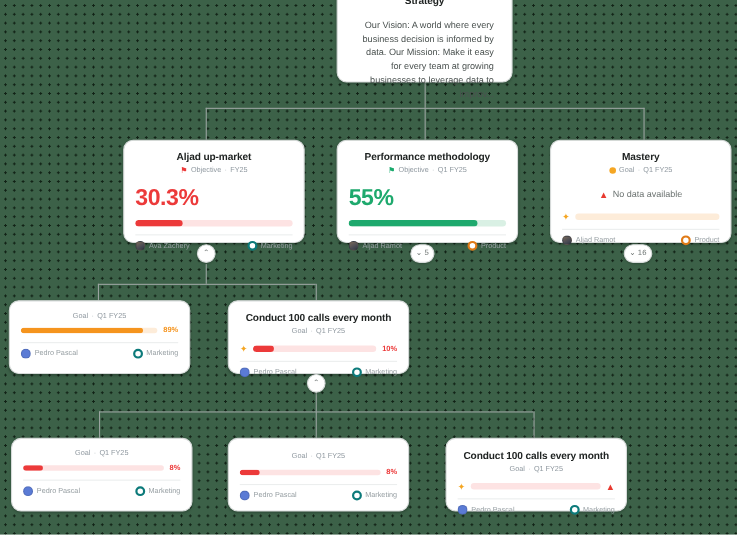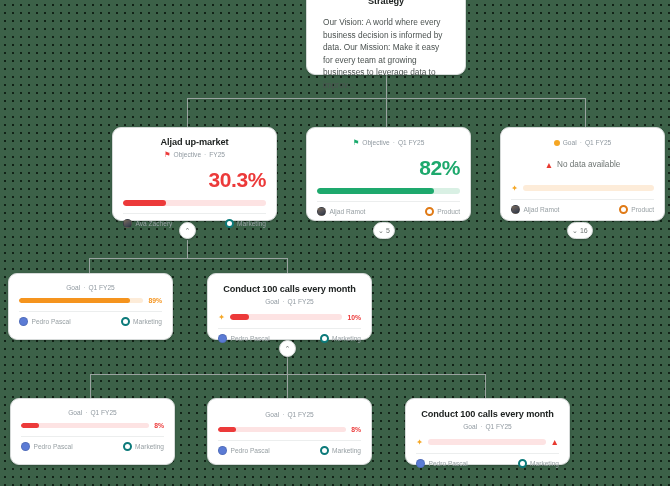--- a/index.html
+++ b/index.html
@@ -39,21 +39,21 @@
     font-size: 9.2px;
     font-weight: bold;
     color: #202423;
     text-align: center;
     line-height: 12px;
     letter-spacing: -0.1px;
   }
   .card-vision {
     font-size: 8.3px;
     color: #4b5250;
-    text-align: left;
+    text-align: right;
     line-height: 12.5px;
     margin-top: 9px;
     padding: 0 6px;
   }
   .meta-line {
     display: flex;
     align-items: center;
     justify-content: center;
     gap: 3px;
     margin-top: 3px;
@@ -66,21 +66,21 @@
   .ico { display:inline-block; line-height:0; }
   .flag-red  { color:#ec3a3a; font-size:7.4px; line-height:7px; }
   .flag-green{ color:#19a96c; font-size:7.4px; line-height:7px; }
   .dot-goal {
     width:6px; height:6px; border-radius:50%;
     background:#f5a623; display:inline-block;
   }
 
   
   .pct-big {
-    text-align: right;
+    text-align: left;
     font-size: 21px;
     font-weight: bold;
     letter-spacing: -0.4px;
     margin-top: 10px;
     margin-bottom: 8px;
   }
   .pct-red   { color:#ec3a3a; }
   .pct-green { color:#1ea96d; }
 
   .nodata {
@@ -193,45 +193,47 @@
         <span class="foot-txt">Ava Zachery</span>
       </div>
       <div class="foot-r">
         <span class="team-ico"></span>
         <span class="foot-txt">Marketing</span>
       </div>
     </div>
   </div>
 
   <div class="card" style="left:306px; top:127px; width:165px; height:94px;">
+    <div class="card-title">Performance methodology</div>
     <div class="meta-line">
       <span class="ico flag-green">⚑</span>
       <span>Objective</span>
       <span class="meta-sep">·</span>
       <span>Q1 FY25</span>
     </div>
-    <div class="pct-big pct-green">82%</div>
+    <div class="pct-big pct-green">55%</div>
     <div class="prog-row">
       <div class="track" style="background:#d9f0e4;">
         <div class="fill" style="width:82%; background:#1ea96d;"></div>
       </div>
     </div>
     <div class="foot">
       <div class="foot-l">
         <span class="avatar photo"></span>
         <span class="foot-txt">Aljad Ramot</span>
       </div>
       <div class="foot-r">
         <span class="team-ico product"></span>
         <span class="foot-txt">Product</span>
       </div>
     </div>
   </div>
 
   <div class="card" style="left:500px; top:127px; width:165px; height:94px;">
+    <div class="card-title">Mastery</div>
     <div class="meta-line">
       <span class="dot-goal"></span>
       <span>Goal</span>
       <span class="meta-sep">·</span>
       <span>Q1 FY25</span>
     </div>
     <div class="nodata">
       <span class="warn-tri">▲</span>
       <span>No data available</span>
     </div>

